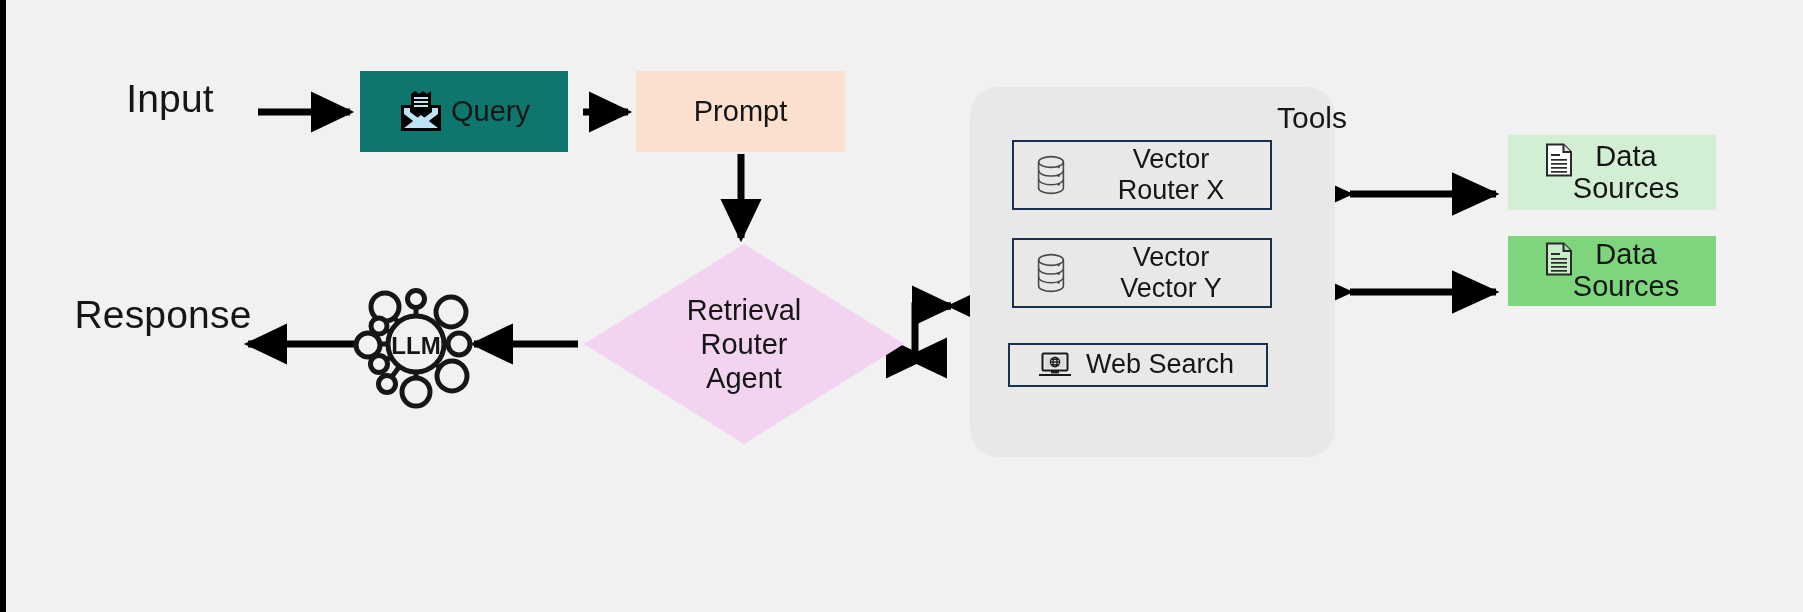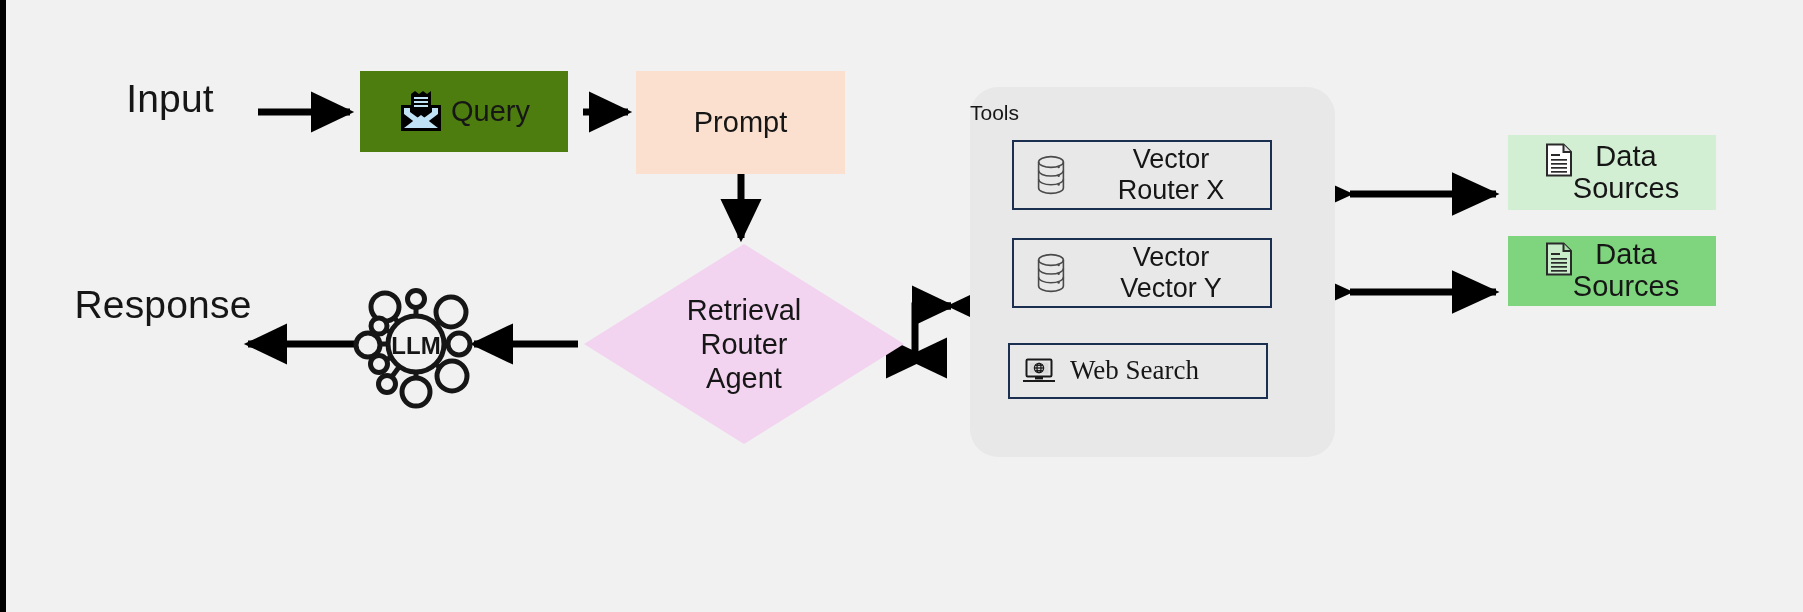--- a/index.html
+++ b/index.html
@@ -39,25 +39,25 @@
   }
   .box-label {
     color: #161616;
     font-size: 29px;
     text-align: center;
     line-height: 1.18;
   }
   
   #query-box {
     left: 360px; top: 71px; width: 208px; height: 81px;
-    background: #4d7c0f;
+    background: #0f766e;
     gap: 9px;
   }
   #prompt-box {
-    left: 636px; top: 71px; width: 209px; height: 103px;
+    left: 636px; top: 71px; width: 209px; height: 81px;
     background: #fce0cf;
   }
   #router-diamond-wrap {
     left: 584px; top: 244px; width: 320px; height: 200px;
   }
   #router-diamond-shape {
     position: absolute;
     left: 0; top: 0; width: 100%; height: 100%;
     background: #f2d3f0;
     clip-path: polygon(50% 0%, 100% 50%, 50% 100%, 0% 50%);
@@ -69,39 +69,39 @@
   }
   
   #tools-panel {
     left: 970px; top: 87px; width: 365px; height: 370px;
     background: #e8e8e8;
     border-radius: 28px;
     display: block;
   }
   #tools-title {
     position: absolute;
-    top: 14px; left: 0; width: 100%;
-    text-align: left;
-    color: #161616;
-    font-size: 21px;
+    top: 14px; left: 12px; width: 100%;
+    text-align: right;
+    color: #161616;
+    font-size: 30px;
   }
   .tool-box {
     position: absolute;
     box-sizing: border-box;
     border: 2px solid #1b3050;
     background: #e8e8e8;
     display: flex;
     align-items: center;
     justify-content: flex-start;
     gap: 14px;
     padding-left: 22px;
   }
   #tool-vector-x { left: 42px; top: 53px; width: 260px; height: 70px; }
   #tool-vector-y { left: 42px; top: 151px; width: 260px; height: 70px; }
-  #tool-web-search { left: 38px; top: 256px; width: 260px; height: 56px; padding-left: 12px; font-family: Liberation Serif, serif; }
+  #tool-web-search { left: 38px; top: 256px; width: 260px; height: 44px; padding-left: 28px; }
   .tool-text {
     color: #161616;
     font-size: 27px;
     line-height: 1.16;
     text-align: center;
     flex: 1;
     padding-right: 8px;
   }
   #tool-web-search .tool-text {
     text-align: left;
@@ -120,21 +120,21 @@
   #datasource-1 { left: 1508px; top: 135px; width: 208px; height: 75px; background: #d3efd3; }
   #datasource-2 { left: 1508px; top: 236px; width: 208px; height: 70px; background: #7ed57e; }
   .datasource-text {
     color: #161616;
     font-size: 29px;
     line-height: 1.1;
     text-align: center;
   }
   
   #input-label { left: 100px; top: 78px; width: 140px; height: 42px; }
-  #response-label { left: 68px; top: 284px; width: 190px; height: 42px; }
+  #response-label { left: 68px; top: 294px; width: 190px; height: 42px; }
   
   #arrows {
     position: absolute;
     left: 0; top: 0;
     width: 1803px; height: 612px;
     pointer-events: none;
   }
   .icon-svg { display: block; }
 </style>
 </head>

